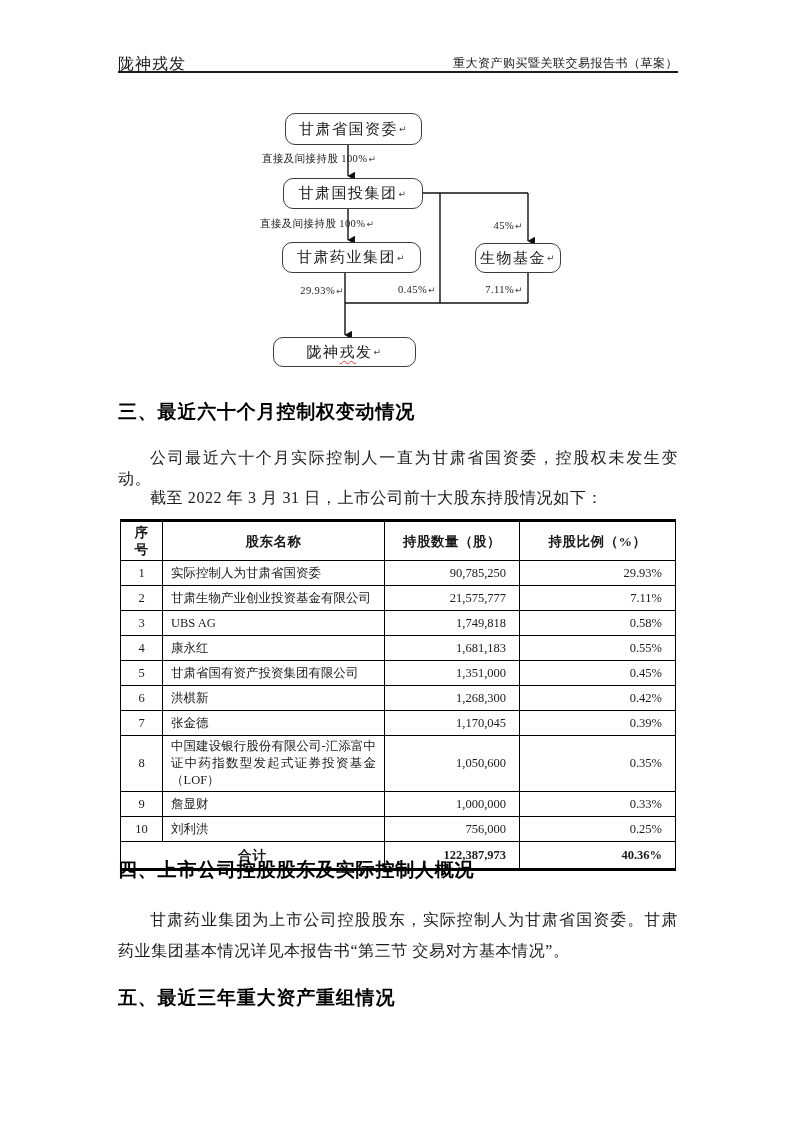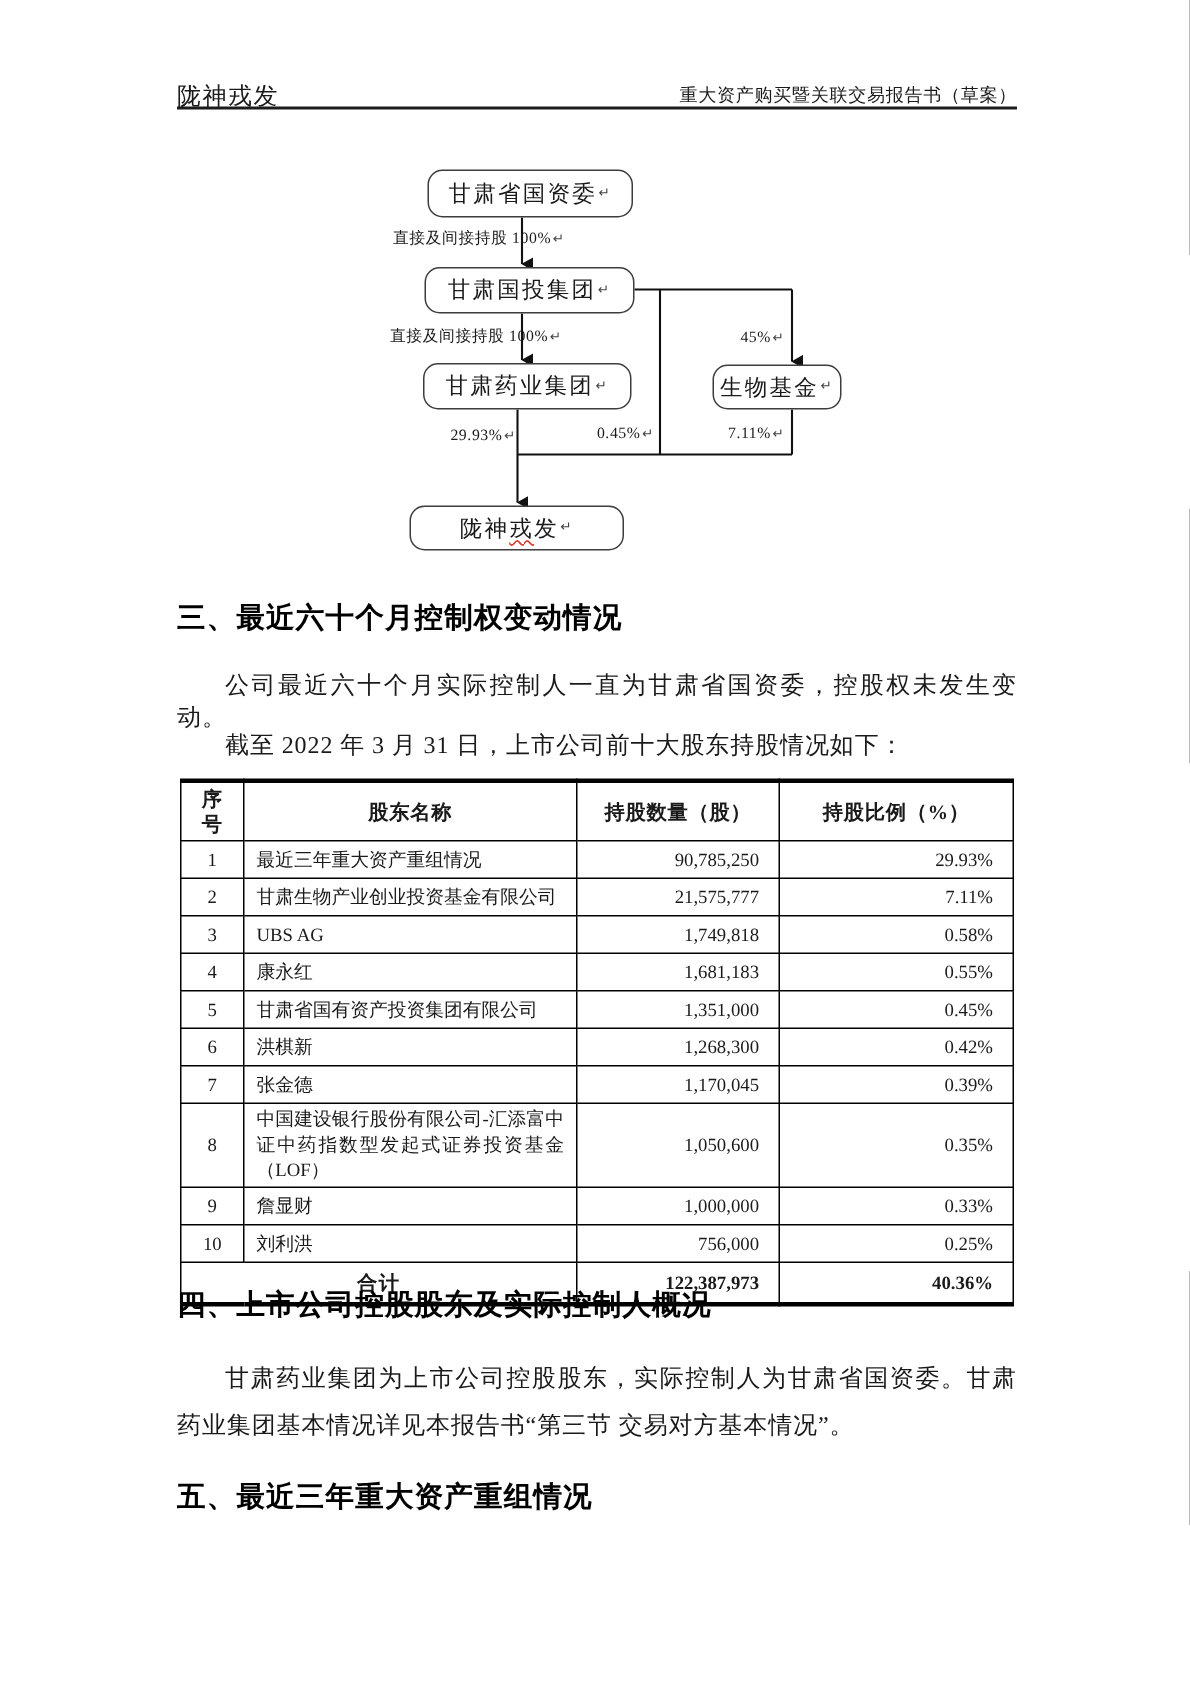--- a/index.html
+++ b/index.html
@@ -154,21 +154,21 @@
       <tr>
         <th>序号</th>
         <th>股东名称</th>
         <th>持股数量（股）</th>
         <th>持股比例（%）</th>
       </tr>
     </thead>
     <tbody>
         <tr>
           <td>1</td>
-          <td>最近三年重大资产重组情况</td>
+          <td>实际控制人为甘肃省国资委</td>
           <td>90,785,250</td>
           <td>29.93%</td>
         </tr>
         <tr>
           <td>2</td>
           <td>甘肃生物产业创业投资基金有限公司</td>
           <td>21,575,777</td>
           <td>7.11%</td>
         </tr>
         <tr>

